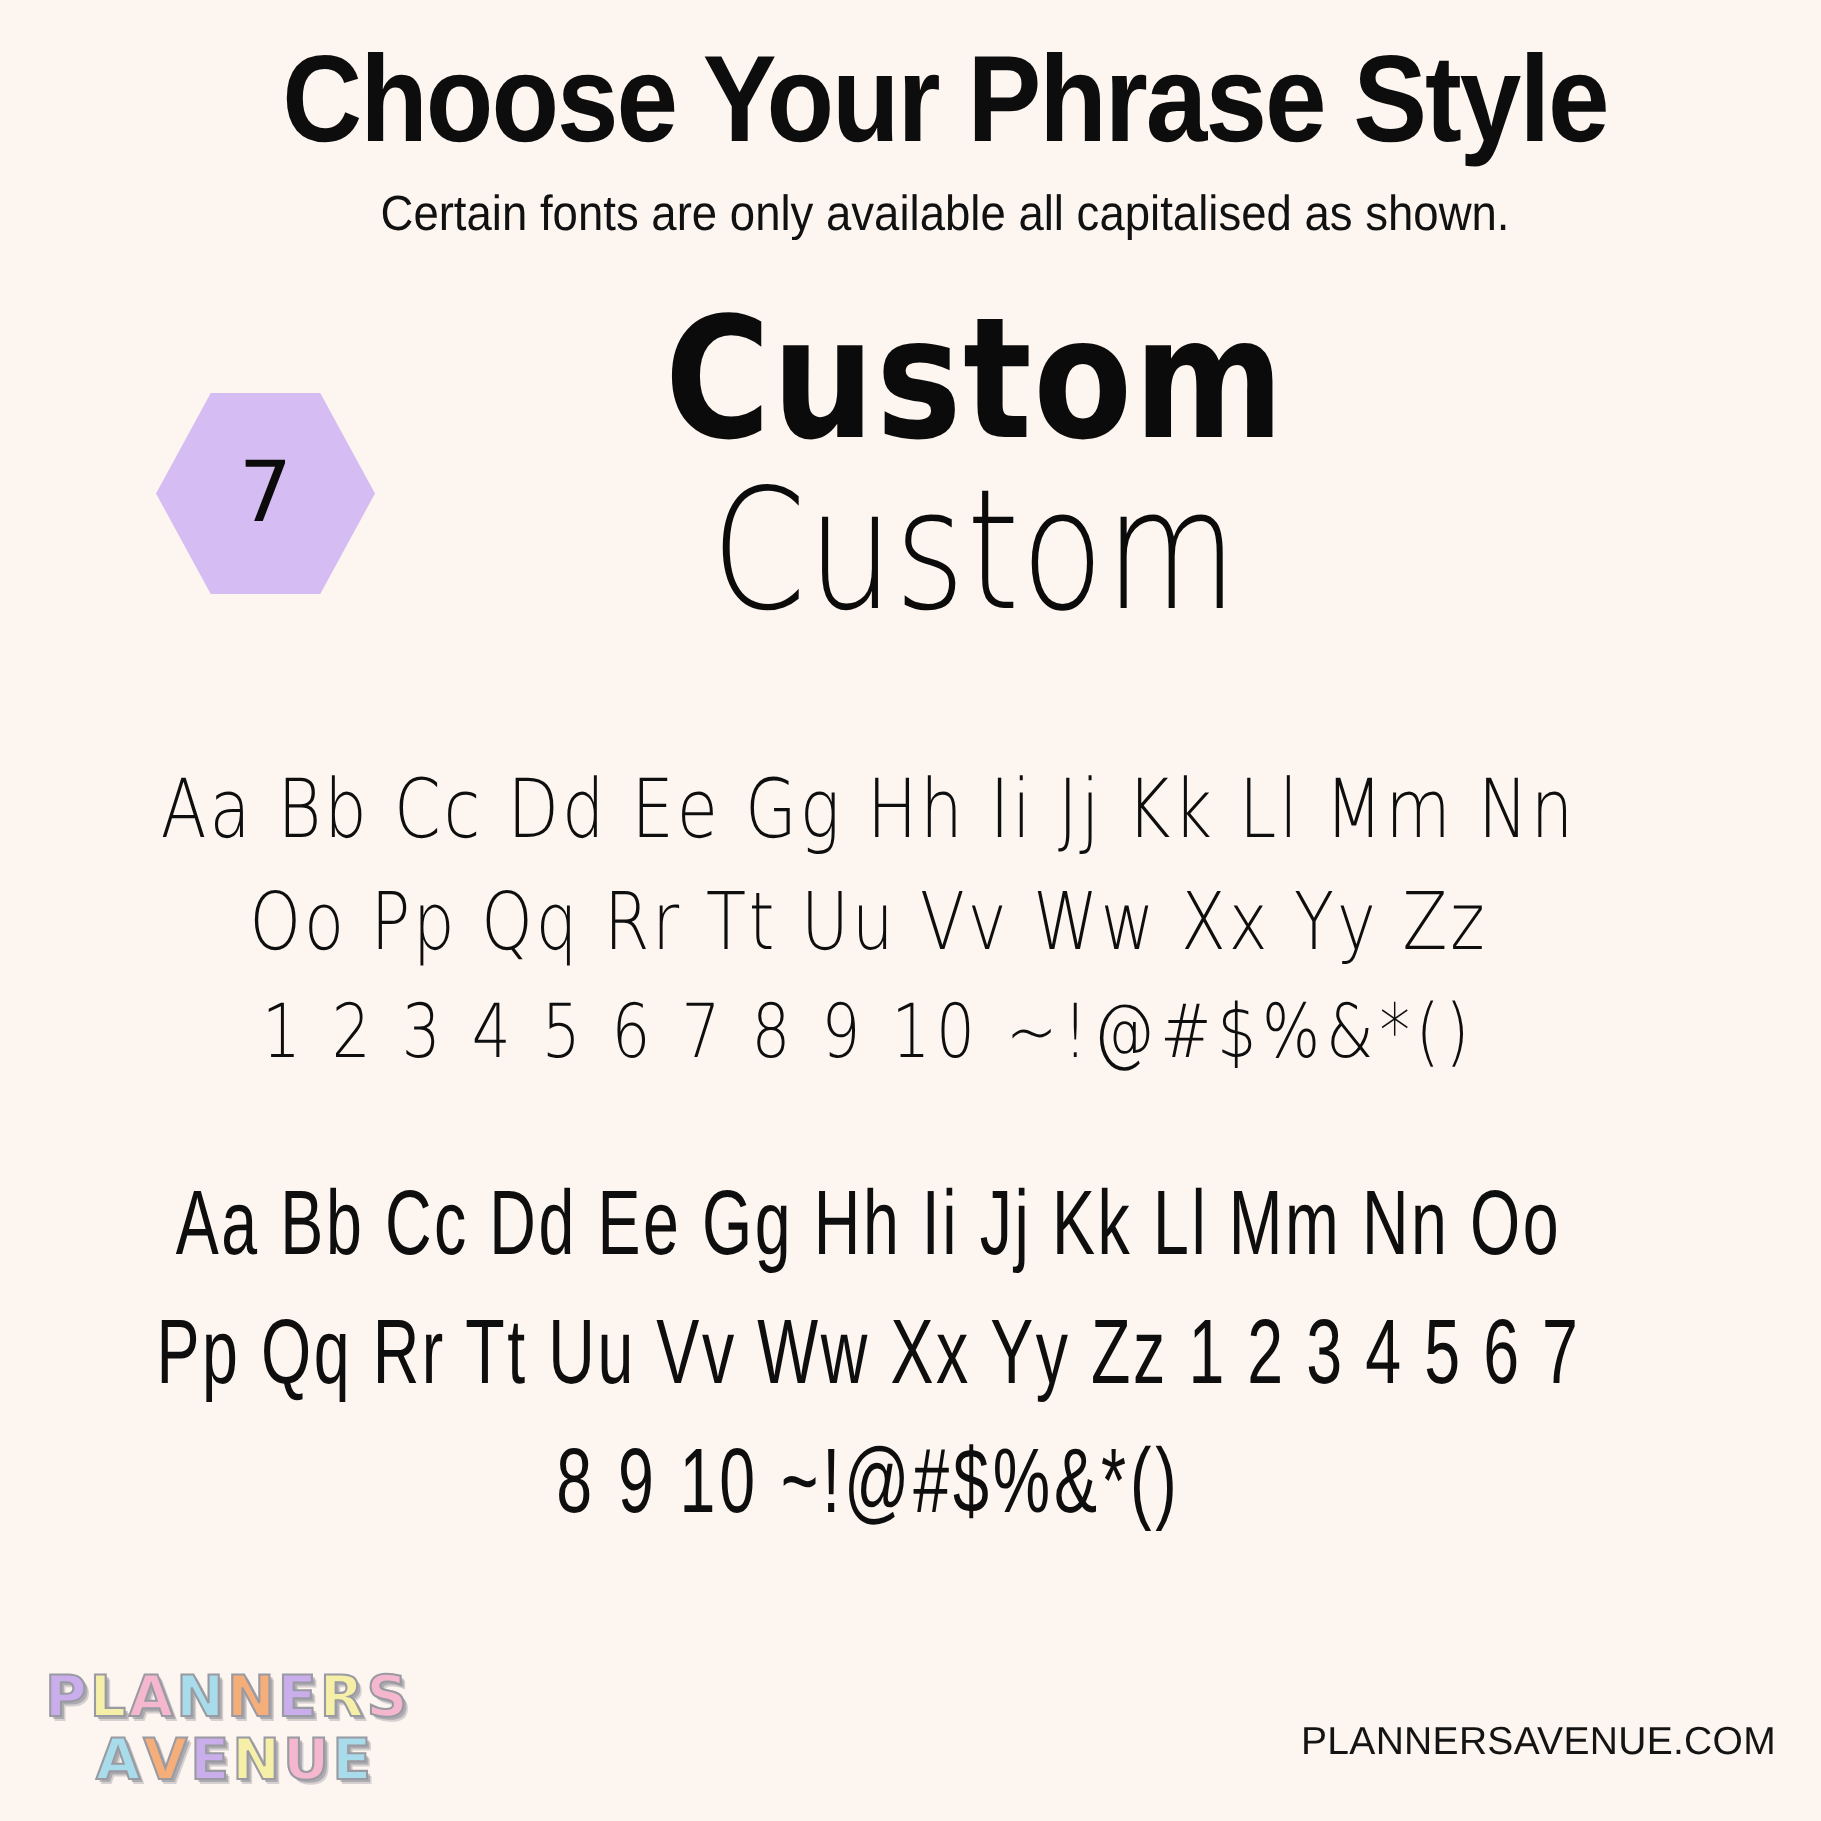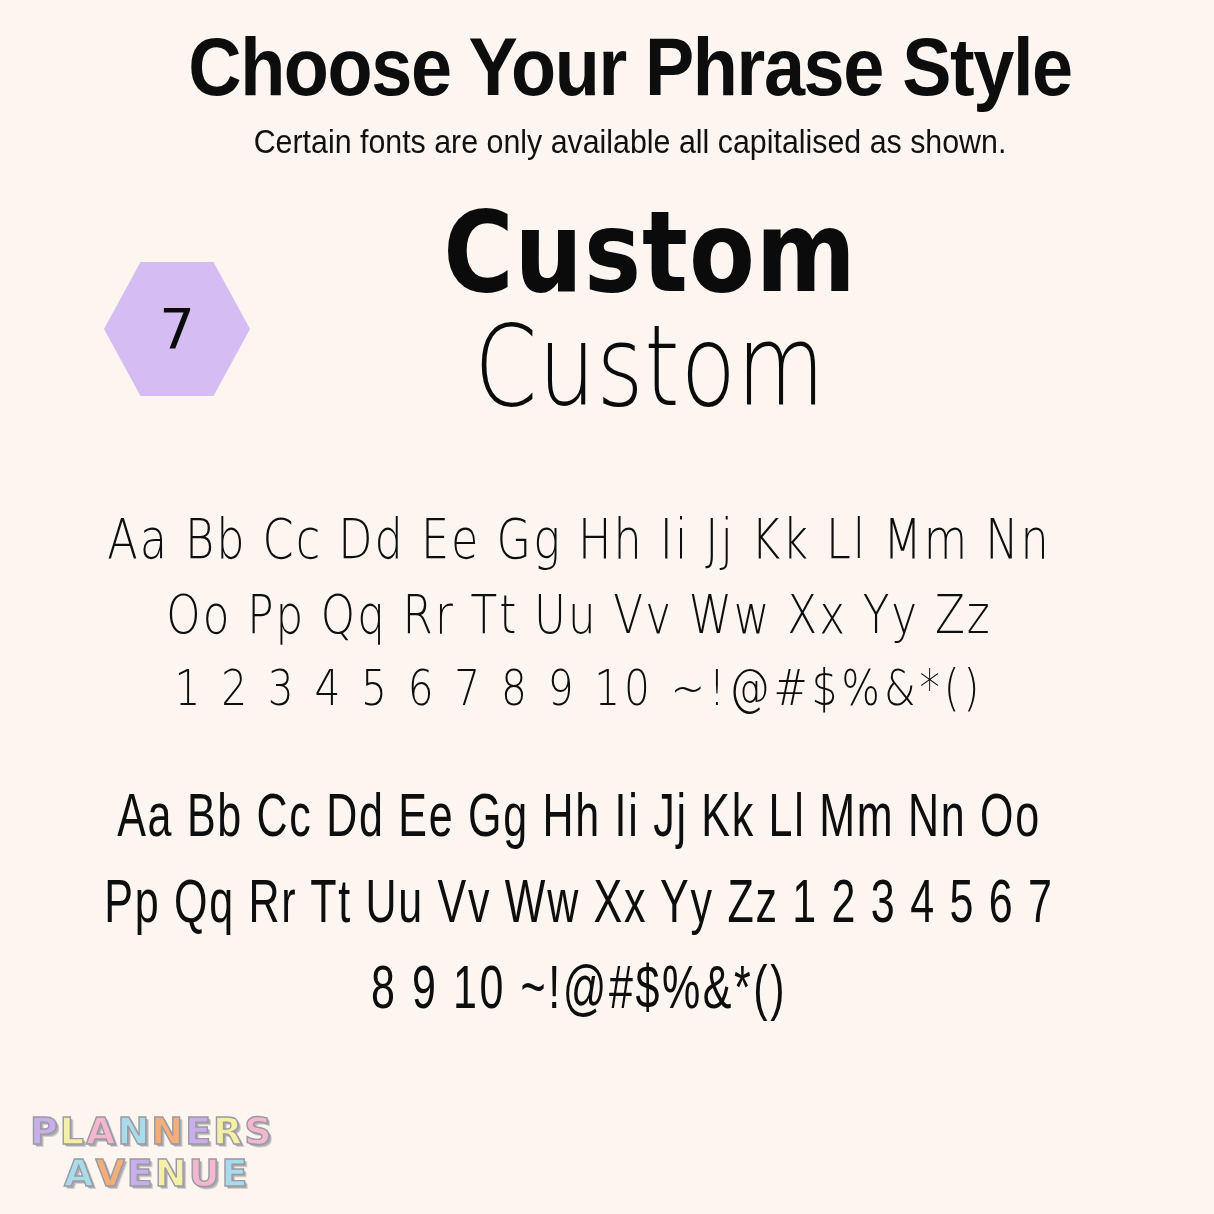--- a/index.html
+++ b/index.html
@@ -253,14 +253,15 @@
     <div class="logo-line logo-line-2">
         <span class="logo-letter" style="color: rgb(168, 220, 234); -webkit-text-stroke: 1.4px rgb(154, 154, 162);">A</span>
         <span class="logo-letter" style="color: rgb(245, 174, 121); -webkit-text-stroke: 1.4px rgb(154, 154, 162);">V</span>
         <span class="logo-letter" style="color: rgb(201, 174, 235); -webkit-text-stroke: 1.4px rgb(154, 154, 162);">E</span>
         <span class="logo-letter" style="color: rgb(246, 239, 168); -webkit-text-stroke: 1.4px rgb(154, 154, 162);">N</span>
         <span class="logo-letter" style="color: rgb(244, 183, 206); -webkit-text-stroke: 1.4px rgb(154, 154, 162);">U</span>
         <span class="logo-letter" style="color: rgb(168, 220, 234); -webkit-text-stroke: 1.4px rgb(154, 154, 162);">E</span>
       </div>
   </div>
 
+  <div class="site">PLANNERSAVENUE.COM</div>
 
 </div>
 
 </body></html>

